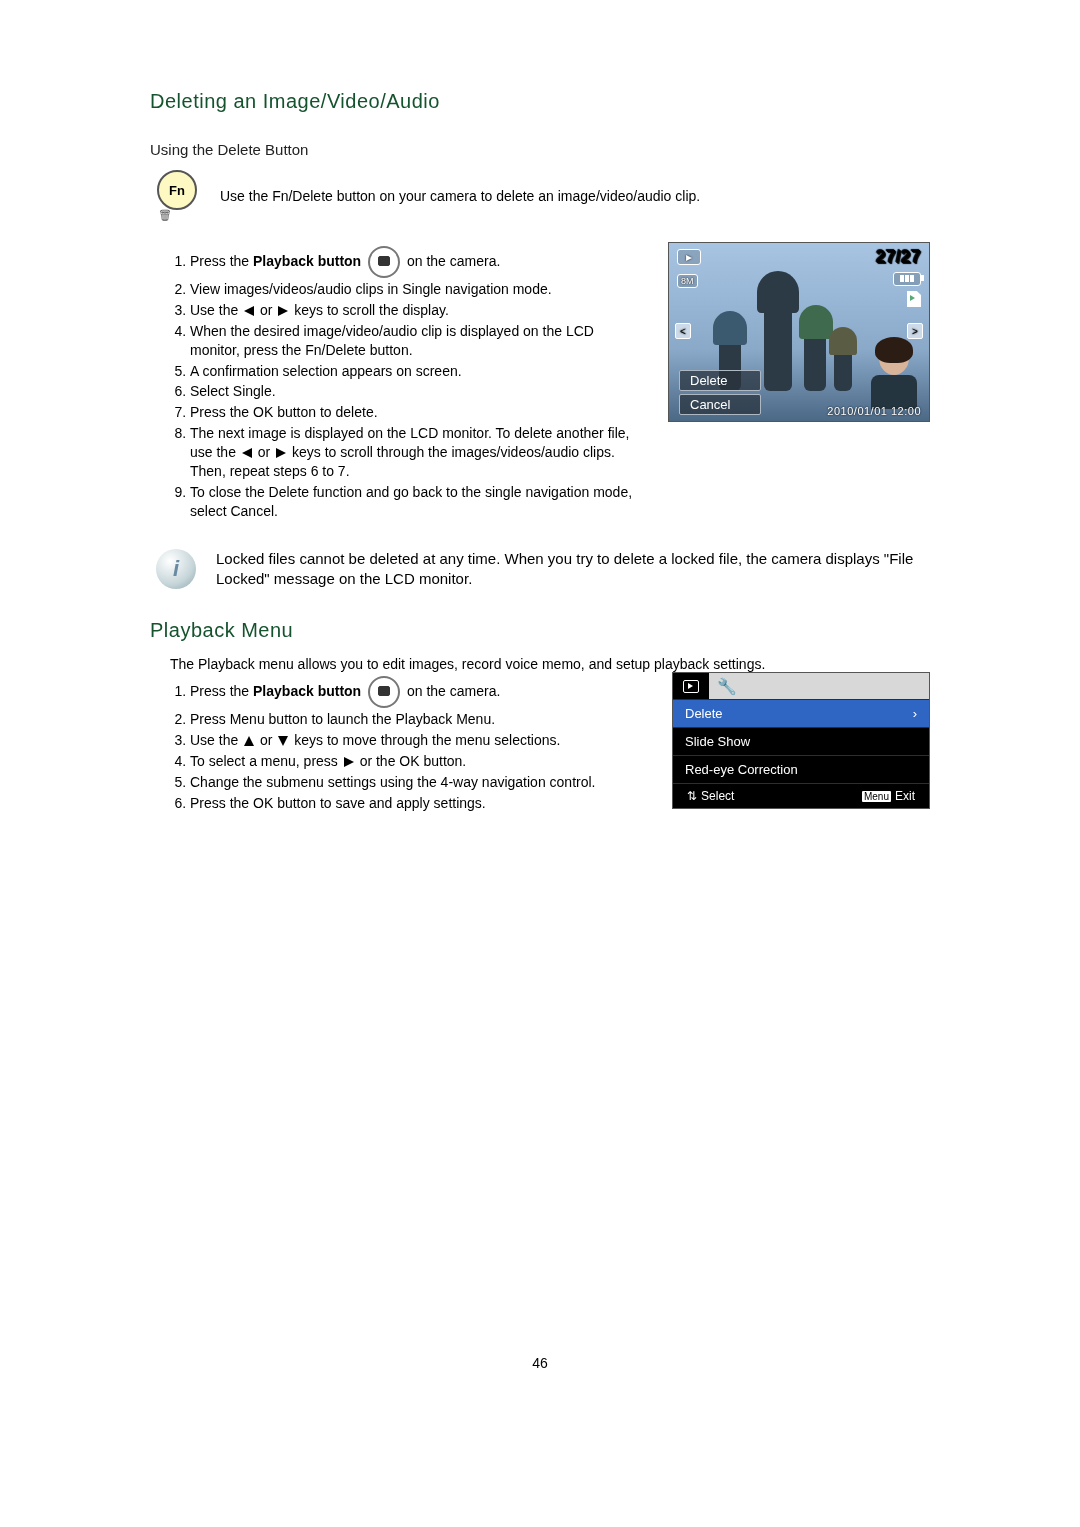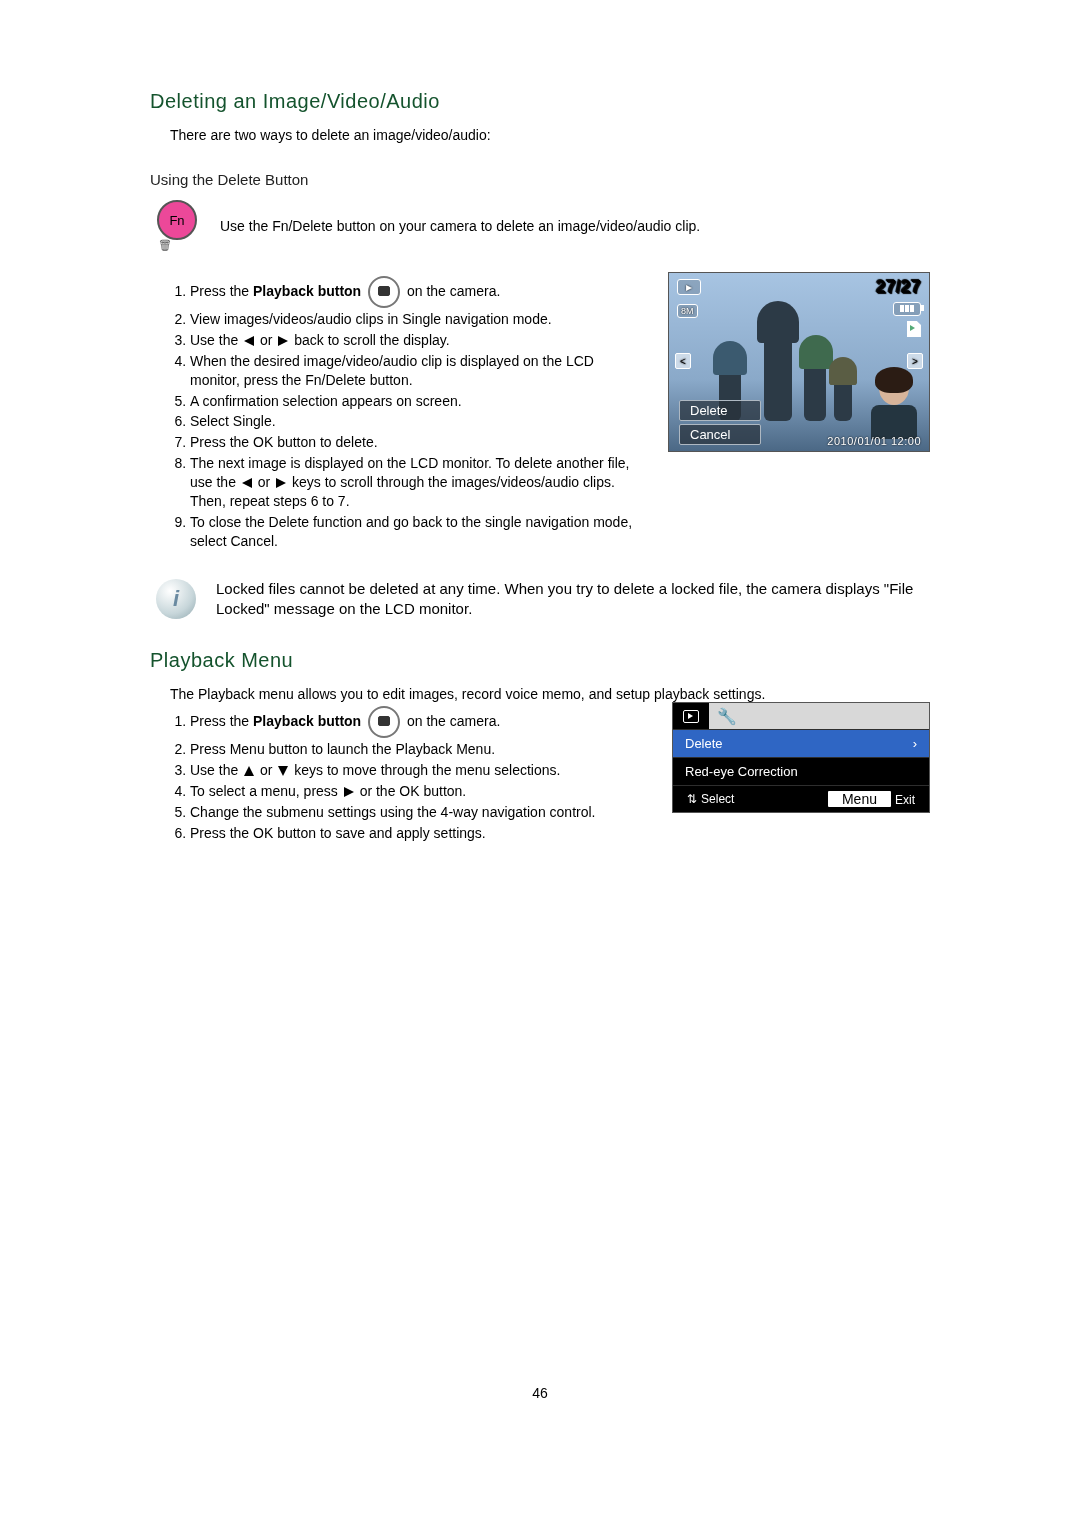--- a/index.html
+++ b/index.html
@@ -53,24 +53,24 @@
     flex: 0 0 auto;
   }
   .fn-circle {
     width: 36px;
     height: 36px;
     border: 2px solid #555;
     border-radius: 50%;
     display: flex;
     align-items: center;
     justify-content: center;
-    font-weight: normal;
+    font-weight: bold;
     font-size: 13px;
     margin: 0 auto;
-    background: #ec4899;
+    background: #fef9c3;
   }
   .fn-trash {
     font-size: 11px;
     position: absolute;
     bottom: 0;
     left: 4px;
     color: #555;
   }
   .two-col {
     display: flex;
@@ -275,42 +275,41 @@
   .lcd2 .footer {
     background: #000;
     display: flex;
     justify-content: space-between;
     padding: 5px 14px;
     font-size: 12px;
     border-top: 1px solid #2e2e2e;
     align-items: center;
   }
   .menu-badge {
-    background: #fff; color: #000; font-size: 14px; padding: 0 14px;
+    background: #fff; color: #000; font-size: 10px; padding: 0 2px;
     border-radius: 1px; margin-right: 4px;
   }
   .pnum {
     text-align: center;
     margin-top: 540px;
     font-size: 14px;
   }
   .footer-select {
     display: inline-flex;
     align-items: center;
     gap: 4px;
   }
 </style>
 </head>
 <body>
 
 <div class="page">
 
   <h2 class="section">Deleting an Image/Video/Audio</h2>
 
-  <p class="intro">There are two ways to delete an image/video/audio:</p>
 
   <h3 class="subsection">Using the Delete Button</h3>
 
   <div class="fn-row">
     <div class="fn-btn">
       <div class="fn-circle">Fn</div>
       <span class="fn-trash">🗑</span>
     </div>
     <div>Use the Fn/Delete button on your camera to delete an image/video/audio clip.</div>
   </div>
@@ -318,21 +317,21 @@
   <div class="two-col">
     <div class="steps-col">
       <ol class="steps">
         <li>
           <span>Press the </span><b>Playback button</b>
           <span class="play-btn-inline"><span class="tri"></span></span>
           <span> on the camera.</span>
         </li>
         <li>View images/videos/audio clips in Single navigation mode.</li>
         <li>
-          <span>Use the </span><span class="tri-left"></span><span> or </span><span class="tri-right"></span><span> back to scroll the display.</span>
+          <span>Use the </span><span class="tri-left"></span><span> or </span><span class="tri-right"></span><span> keys to scroll the display.</span>
         </li>
         <li>When the desired image/video/audio clip is displayed on the LCD monitor, press the Fn/Delete button.</li>
         <li>A confirmation selection appears on screen.</li>
         <li>Select Single.</li>
         <li>Press the OK button to delete.</li>
         <li>
           <span>The next image is displayed on the LCD monitor. To delete another file, use the </span><span class="tri-left"></span><span> or </span><span class="tri-right"></span><span> keys to scroll through the images/videos/audio clips. Then, repeat steps 6 to 7.</span>
         </li>
         <li>To close the Delete function and go back to the single navigation mode, select Cancel.</li>
       </ol>
@@ -425,20 +424,21 @@
           </div>
         <div class="tab">
             <span style="font-size:16px;">🔧</span>
           </div>
         <div style="flex:1"></div>
       </div>
       <div class="menu-row sel">
         <span>Delete</span>
         <span>›</span>
       </div>
+      <div class="menu-row">Slide Show</div>
       <div class="menu-row">Red-eye Correction</div>
       <div class="footer">
         <span class="footer-select">
           <span>⇅</span>
           <span>Select</span>
         </span>
         <span>
           <span class="menu-badge">Menu</span><span>Exit</span>
         </span>
       </div>

